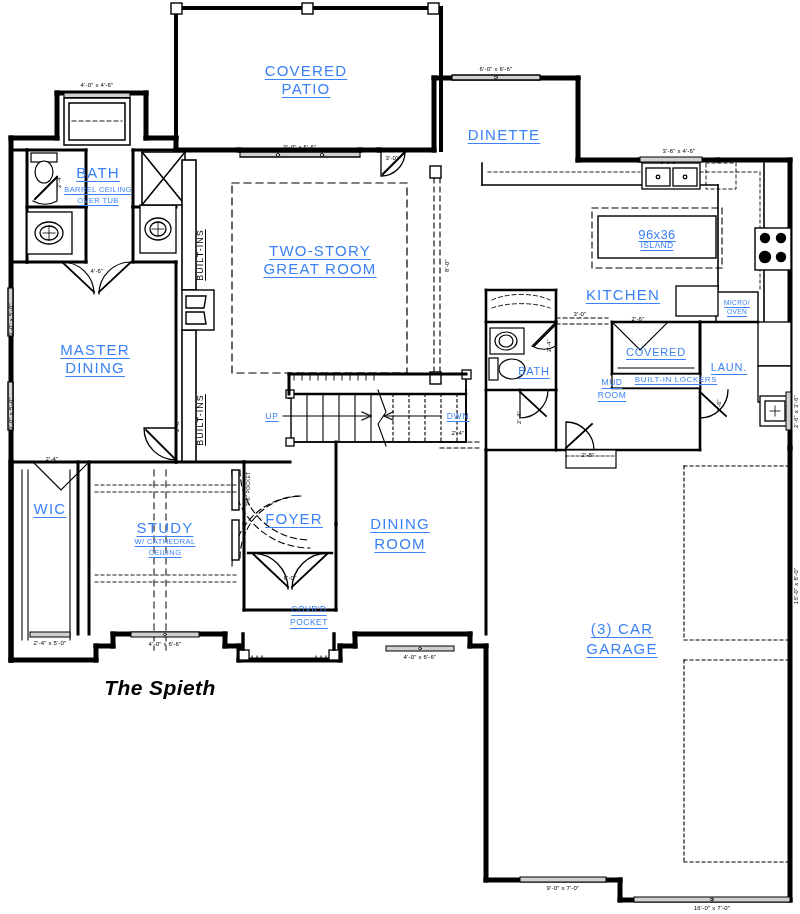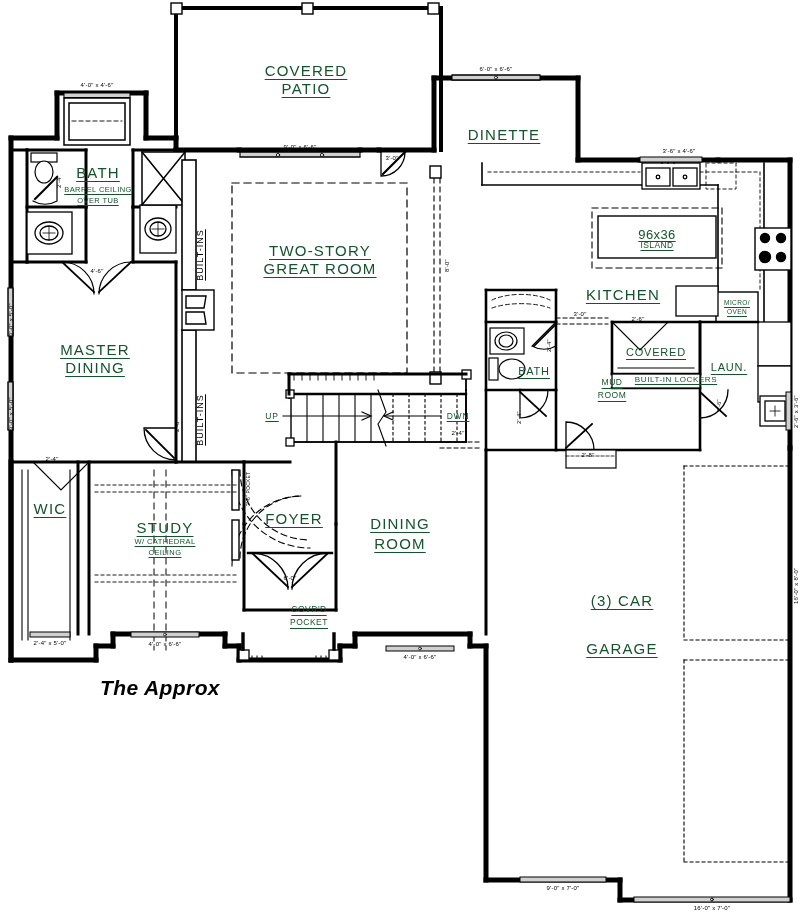--- a/index.html
+++ b/index.html
@@ -1,20 +1,20 @@
 <!DOCTYPE html>
 <html><head>
 <meta charset="utf-8">
 <style>
   html,body{margin:0;padding:0;background:#ffffff;}
   body{font-family:"Liberation Sans", sans-serif;}
   #plan{position:relative;width:800px;height:914px;background:#fff;overflow:hidden;}
   #plan svg{position:absolute;left:0;top:0;}
 
-  .lbl{position:absolute;font-family:"Liberation Sans",sans-serif;color:#14532d;
+  .lbl{position:absolute;font-family:"Liberation Sans",sans-serif;color:#3b82f6;
        letter-spacing:1.2px;white-space:nowrap;text-align:center;}
   .room{font-size:14px;font-weight:400;text-decoration:underline;
         text-underline-offset:3px;transform:translateX(-50%);}
   .room.big{font-size:15px;}
   .room.sm{font-size:11px;letter-spacing:0.8px;}
   .room.xs{font-size:8.5px;letter-spacing:0.5px;margin-left:20px;}
   .note{font-size:7.5px;letter-spacing:0.4px;text-decoration:underline;
         text-underline-offset:2px;transform:translateX(-50%);}
   .dim{position:absolute;font-size:6px;letter-spacing:0.2px;color:#000;
        white-space:nowrap;transform:translateX(-50%);font-family:"Liberation Sans",sans-serif;}
@@ -577,21 +577,21 @@
 <div class="lbl note" style="left:165px;top:548px;">CEILING</div>
 
 <div class="lbl room big" style="left:294px;top:510px;">FOYER</div>
 
 <div class="lbl room big" style="left:400px;top:515px;">DINING</div>
 <div class="lbl room big" style="left:400px;top:535px;">ROOM</div>
 
 <div class="lbl room xs" style="left:289px;top:604px;">COVR'D</div>
 <div class="lbl room xs" style="left:289px;top:617px;">POCKET</div>
 
-<div class="lbl room big" style="left:622px;top:592px;">(3) CAR</div>
+<div class="lbl room big" style="left:622px;top:620px;">(3) CAR</div>
 <div class="lbl room big" style="left:622px;top:640px;">GARAGE</div>
 
 <div class="lbl note" style="left:657px;top:227px;font-size:13px;">96x36</div>
 <div class="lbl note" style="left:657px;top:240px;font-size:8.5px;">ISLAND</div>
 <div class="lbl note" style="left:737px;top:299px;font-size:6.5px;">MICRO/</div>
 <div class="lbl note" style="left:737px;top:308px;font-size:6.5px;">OVEN</div>
 <div class="lbl note" style="left:656px;top:375px;font-size:8px;letter-spacing:0.6px;padding-left:40px;">BUILT-IN LOCKERS</div>
 
 <div class="lbl arrowlbl" style="left:272px;top:411px;">UP</div>
 <div class="lbl arrowlbl" style="left:458px;top:411px;">DWN</div>
@@ -623,16 +623,16 @@
 <div class="dimv" style="left:174px;top:432px;transform:rotate(-90deg);">2'-8"</div>
 <div class="dimv" style="left:56px;top:188px;transform:rotate(-90deg);">2'-4"</div>
 <div class="dimv" style="left:546px;top:352px;transform:rotate(-90deg);">2'-4"</div>
 <div class="dimv" style="left:516px;top:424px;transform:rotate(-90deg);">2'-4"</div>
 <div class="dimv" style="left:716px;top:412px;transform:rotate(-90deg);">2'-6"</div>
 <div class="dimv" style="left:793px;top:428px;transform:rotate(-90deg);">2'-6" x 3'-6"</div>
 <div class="dimv" style="left:793px;top:604px;transform:rotate(-90deg);">16'-0" x 8'-0"</div>
 <div class="dimv" style="left:245px;top:506px;transform:rotate(-90deg);font-size:5px;">2'-6" POCKET</div>
 
 <div id="title" style="top:676px;">
-  <div class="t1">The Approx</div>
+  <div class="t1">The Spieth</div>
 </div>
 
 </div>
 
 </body></html>

